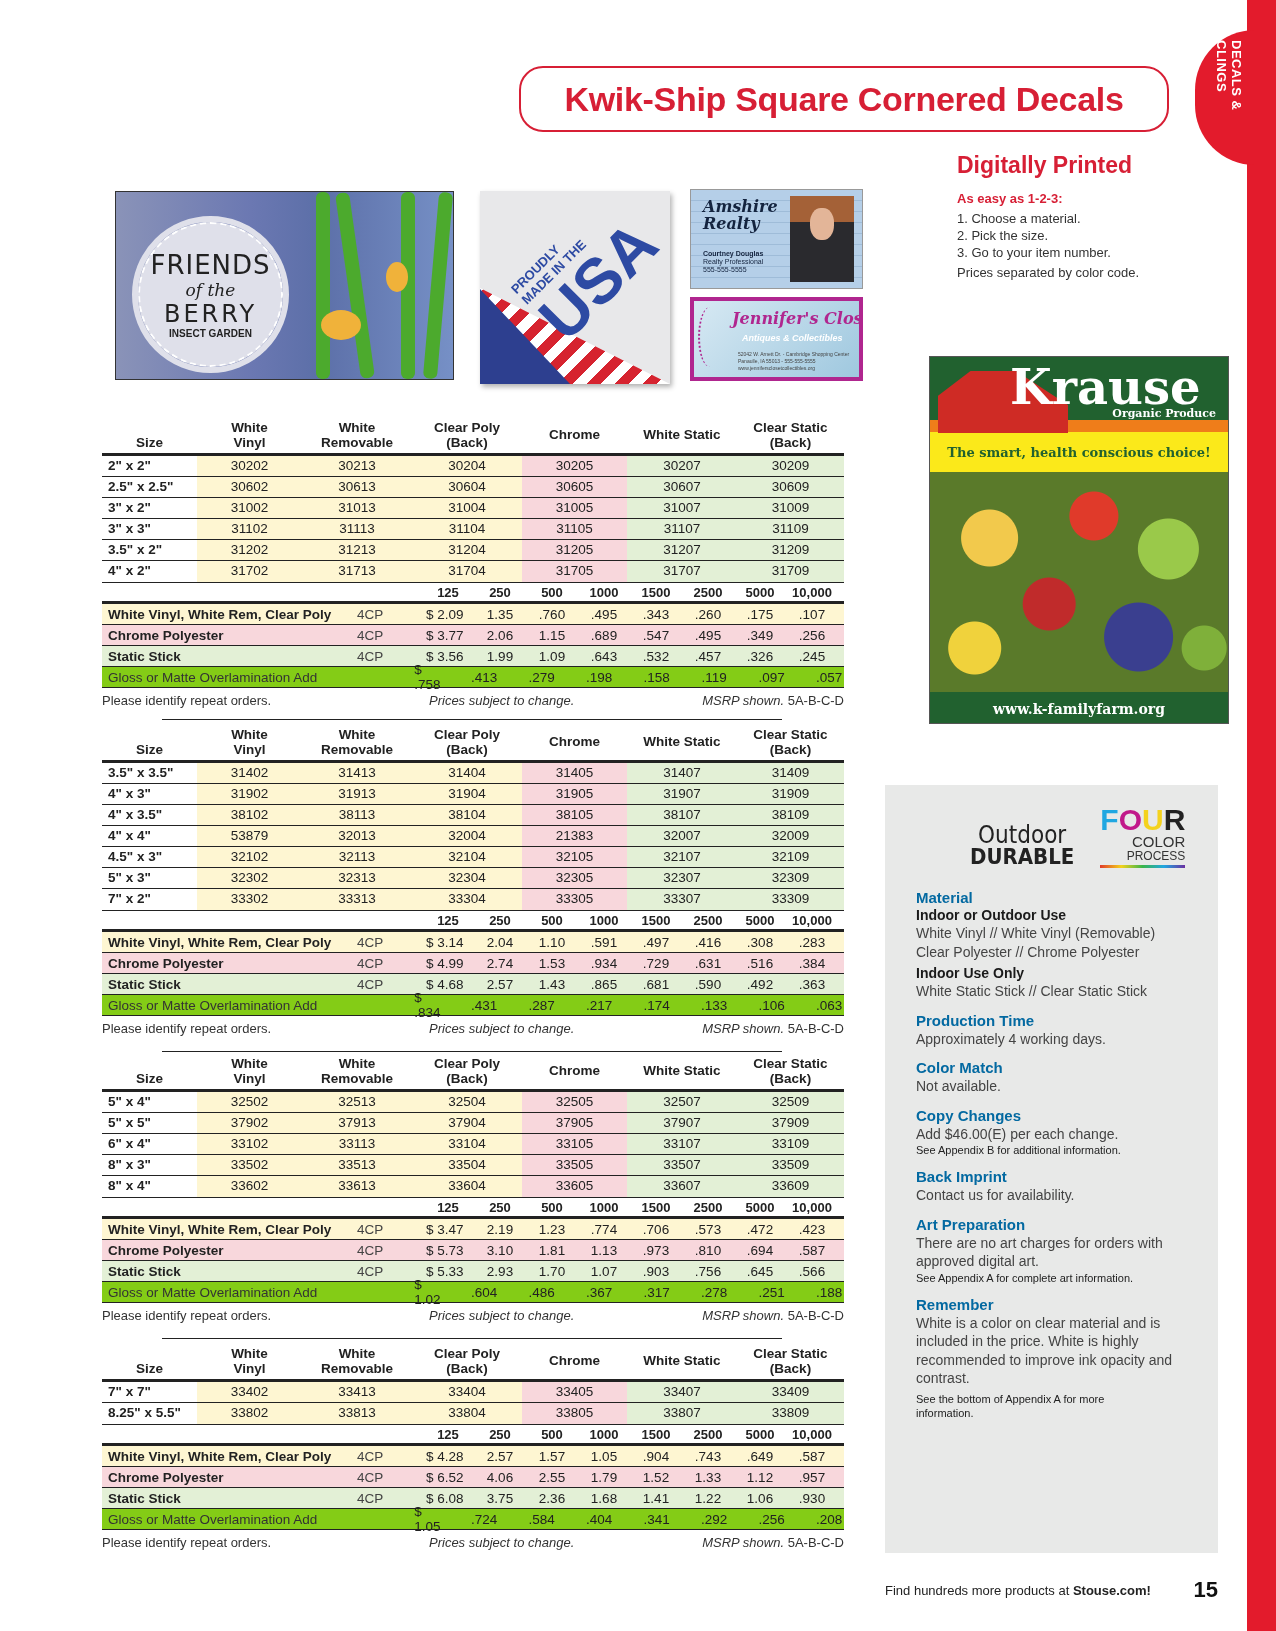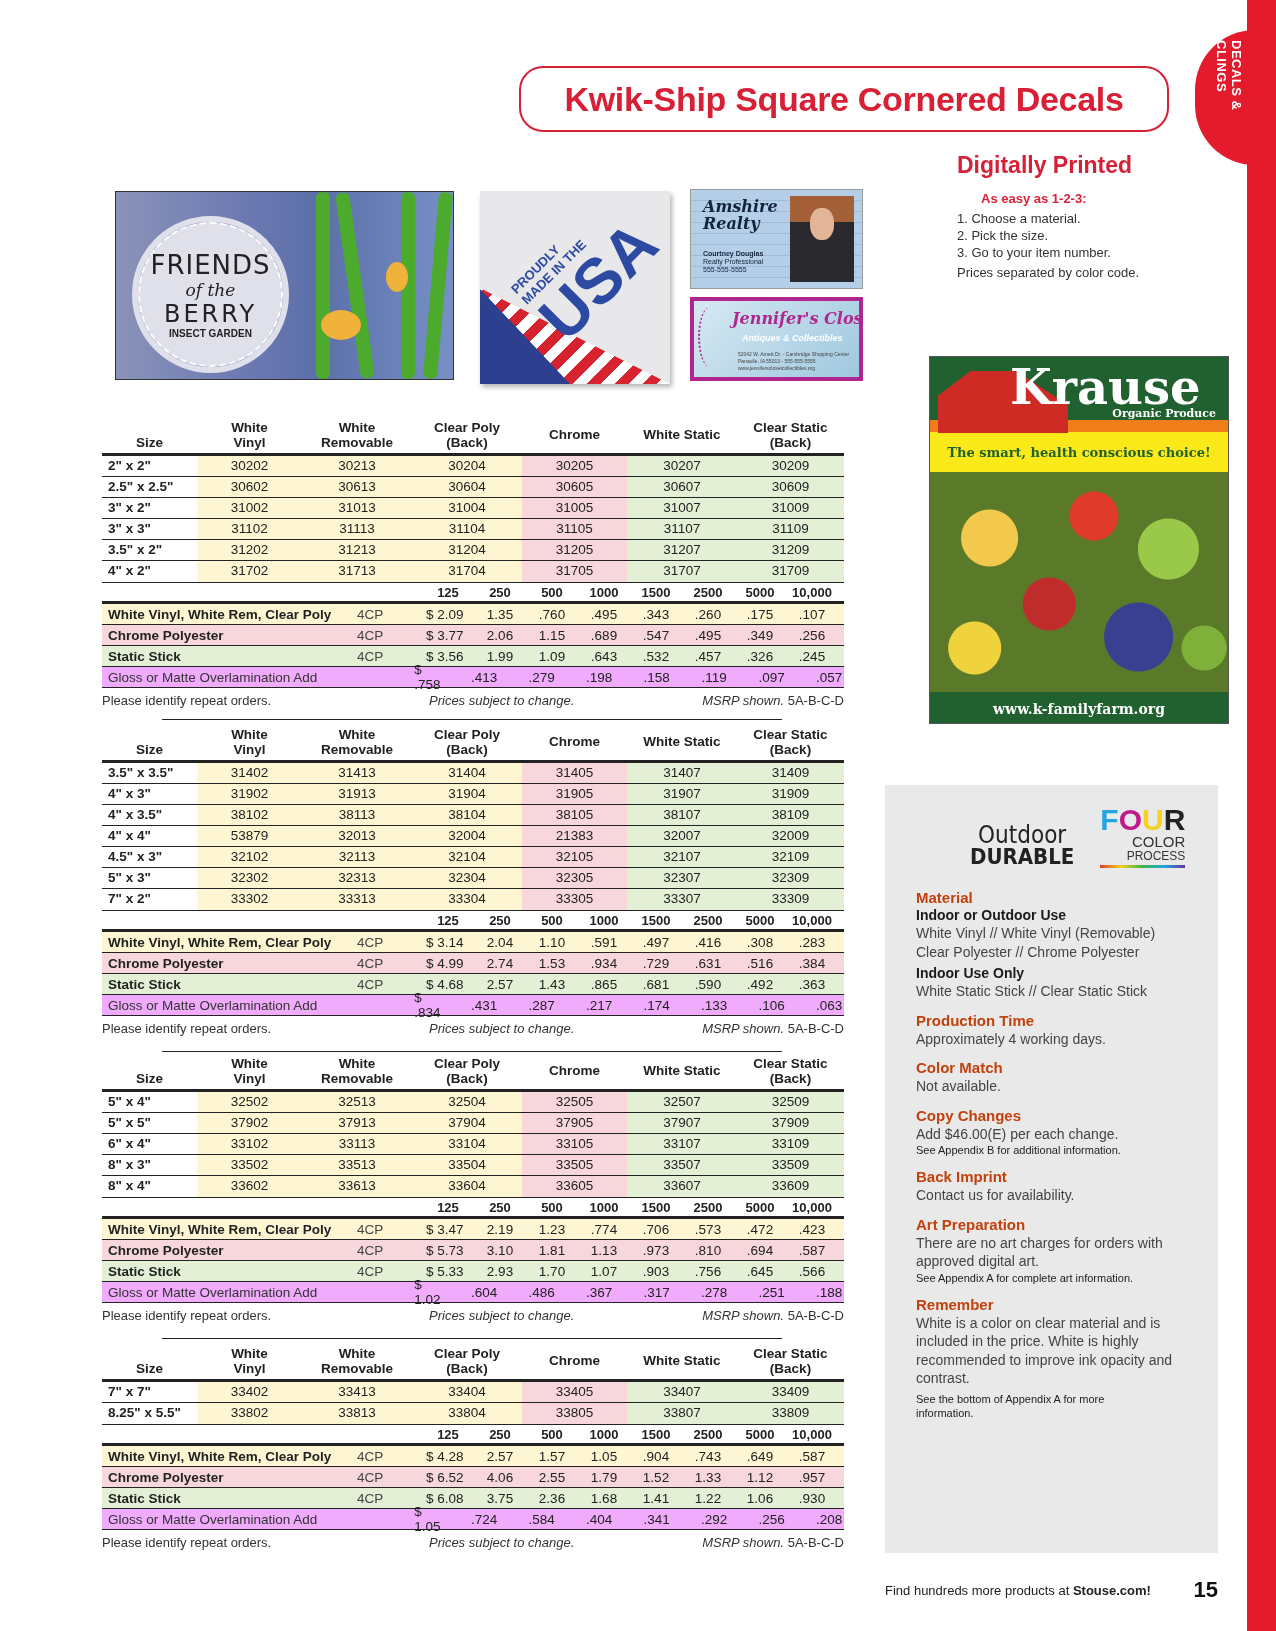--- a/index.html
+++ b/index.html
@@ -11,21 +11,21 @@
   .side-tab { position: absolute; left: 1195px; top: 30px; width: 110px; height: 135px; background: #e31b2c; border-radius: 60px 0 0 60px; }
   .side-tab-label { position: absolute; left: 1214px; top: 40px; width: 30px; height: 120px; color: #fff; font-weight: bold; font-size: 13px; writing-mode: vertical-rl; letter-spacing: 0.5px; text-align: left; }
 
   
   .title-pill { position: absolute; left: 519px; top: 66px; width: 650px; height: 66px; border: 2px solid #d71f35; border-radius: 24px; display: flex; align-items: center; justify-content: center; }
   .title-pill h1 { color: #d71f35; font-size: 34px; font-weight: bold; letter-spacing: -0.3px; }
 
   
   .intro { position: absolute; left: 957px; top: 152px; width: 260px; }
   .intro h2 { color: #d71f35; font-size: 23px; font-weight: bold; margin-bottom: 12px; }
-  .intro .easy { color: #d71f35; font-size: 13px; font-weight: bold; margin-bottom: 4px; margin-left: 24px; }
+  .intro .easy { color: #d71f35; font-size: 13px; font-weight: bold; margin-bottom: 4px; }
   .intro .step { font-size: 13px; color: #333; line-height: 17px; }
   .intro .note { font-size: 13px; color: #333; line-height: 18px; margin-top: 3px; }
 
   
   .img { position: absolute; overflow: hidden; }
   .img-friends { left: 115px; top: 191px; width: 339px; height: 189px; border: 1px solid #333;
     background: linear-gradient(90deg, #8a93b8 0%, #6b78b2 40%, #5c6fa8 60%, #7690c6 100%); }
   .img-friends .stem { position: absolute; top: 0; width: 14px; height: 100%; background: #4caa2d; border-radius: 6px; }
   .friends-circle { position: absolute; left: 22px; top: 30px; width: 145px; height: 145px; border-radius: 50%; background: #dfe0ea; border: 2px dashed #fff; outline: 6px solid #dfe0ea; display: flex; flex-direction: column; align-items: center; justify-content: center; color: #222; }
   .friends-circle .l1 { font-size: 26px; letter-spacing: 1px; font-family: "DejaVu Sans", sans-serif; }
@@ -84,21 +84,21 @@
   .w-c3 { width: 110px; }
   .w-c4 { width: 105px; }
   .w-c5 { width: 110px; }
   .w-c6 { width: 107px; }
   .tbl .row { display: flex; height: 21px; border-bottom: 1px solid #222; align-items: center; }
   .tbl .row > div { text-align: center; height: 100%; line-height: 20px; }
   .tbl .row .size { text-align: left; padding-left: 6px; font-weight: bold; background: #fff; }
   .bg-y { background: #fef6d2; }
   .bg-r { background: #f8d7dc; }
   .bg-g { background: #e3f0d6; }
-  .bg-b { background: #f0abfc; gap: 28px; }
+  .bg-b { background: #84cc16; gap: 28px; }
 
   .qty { display: flex; height: 22px; align-items: center; border-bottom: 3px solid #222; font-weight: bold; font-size: 13px; }
   .qty .spacer { width: 320px; }
   .qty > div.q { width: 52px; text-align: center; }
   .price { display: flex; height: 21px; align-items: center; border-bottom: 1px solid #222; }
   .price .lbl { width: 255px; padding-left: 6px; font-weight: bold; white-space: nowrap; }
   .price.ov .lbl { font-weight: normal; color: #333; }
   .price .cp { width: 65px; color: #444; }
   .price > div.v { width: 52px; text-align: center; }
   .price > div.v.first { text-align: left; padding-left: 4px; }
@@ -118,21 +118,21 @@
   .fourc .f1 { font-size: 30px; font-weight: bold; line-height: 30px; }
   .fourc .f1 span:nth-child(1) { color: #20a7e1; }
   .fourc .f1 span:nth-child(2) { color: #c1198a; }
   .fourc .f1 span:nth-child(3) { color: #f4d21d; }
   .fourc .f1 span:nth-child(4) { color: #222; }
   .fourc .f2 { font-size: 15px; color: #333; }
   .fourc .f3 { font-size: 12px; color: #333; }
   .fourc .rainbow { height: 3px; margin-top: 2px; background: linear-gradient(90deg, #e03a2a, #f4d21d, #3ab54a, #20a7e1, #6a2fa0); }
 
   .pcontent { position: absolute; left: 31px; top: 93px; width: 290px; color: #444; }
-  .pcontent h3 { font-size: 15px; font-weight: bold; color: #c2410c; margin-top: 10px; line-height: 19px; }
+  .pcontent h3 { font-size: 15px; font-weight: bold; color: #0369a1; margin-top: 10px; line-height: 19px; }
   .pcontent h4 { font-size: 14px; font-weight: bold; color: #1a1a1a; line-height: 17px; }
   .pcontent p { font-size: 14px; line-height: 18.5px; }
   .pcontent .small { font-size: 11px; color: #222; line-height: 14px; }
   .pcontent ul { list-style: none; margin: 4px 0 0 0; }
   .pcontent li { font-size: 14px; line-height: 18.5px; padding-left: 20px; text-indent: -10px; }
   .pcontent li::before { content: "•"; margin-right: 5px; font-size: 11px; }
 
   .page-footer { position: absolute; left: 885px; top: 1577px; width: 333px; display: flex; justify-content: space-between; align-items: center; }
   .page-footer .txt { font-size: 13px; color: #222; }
   .page-footer .txt b { font-weight: bold; }

